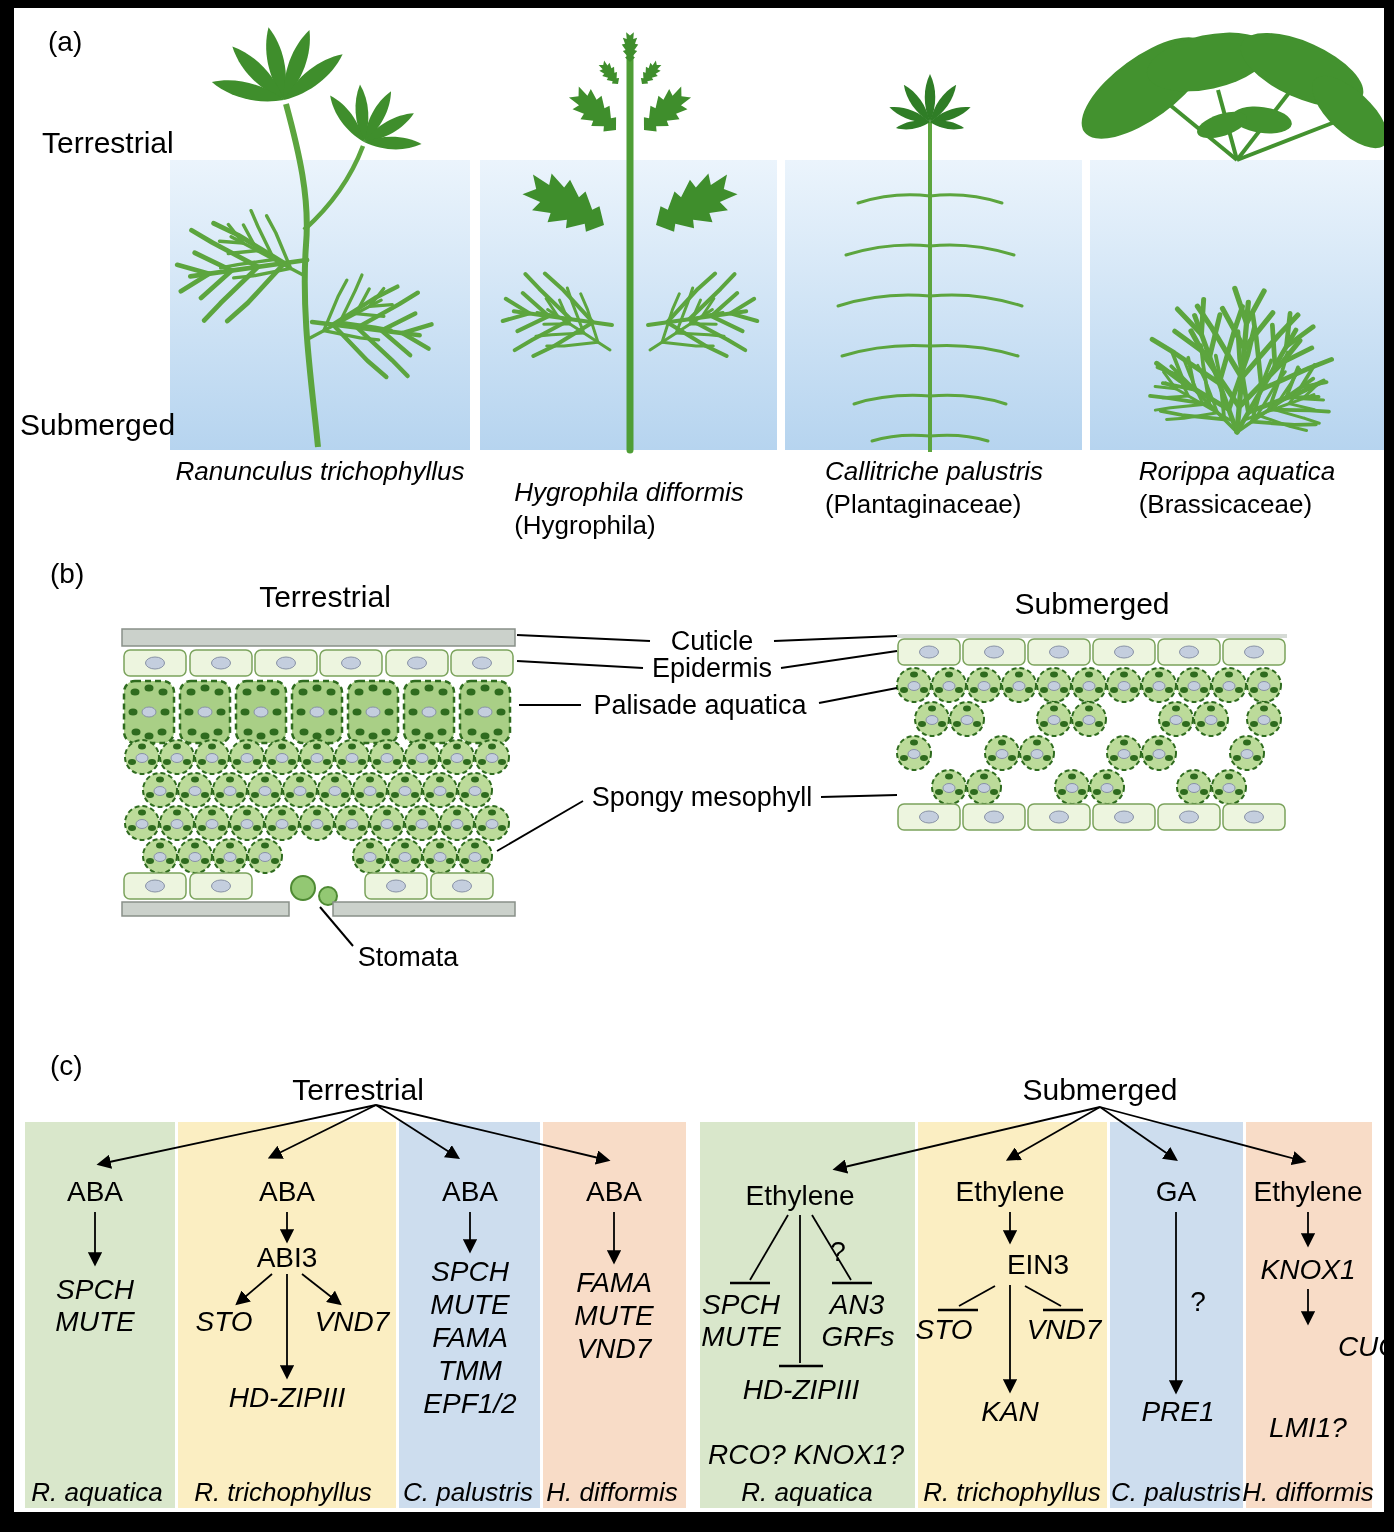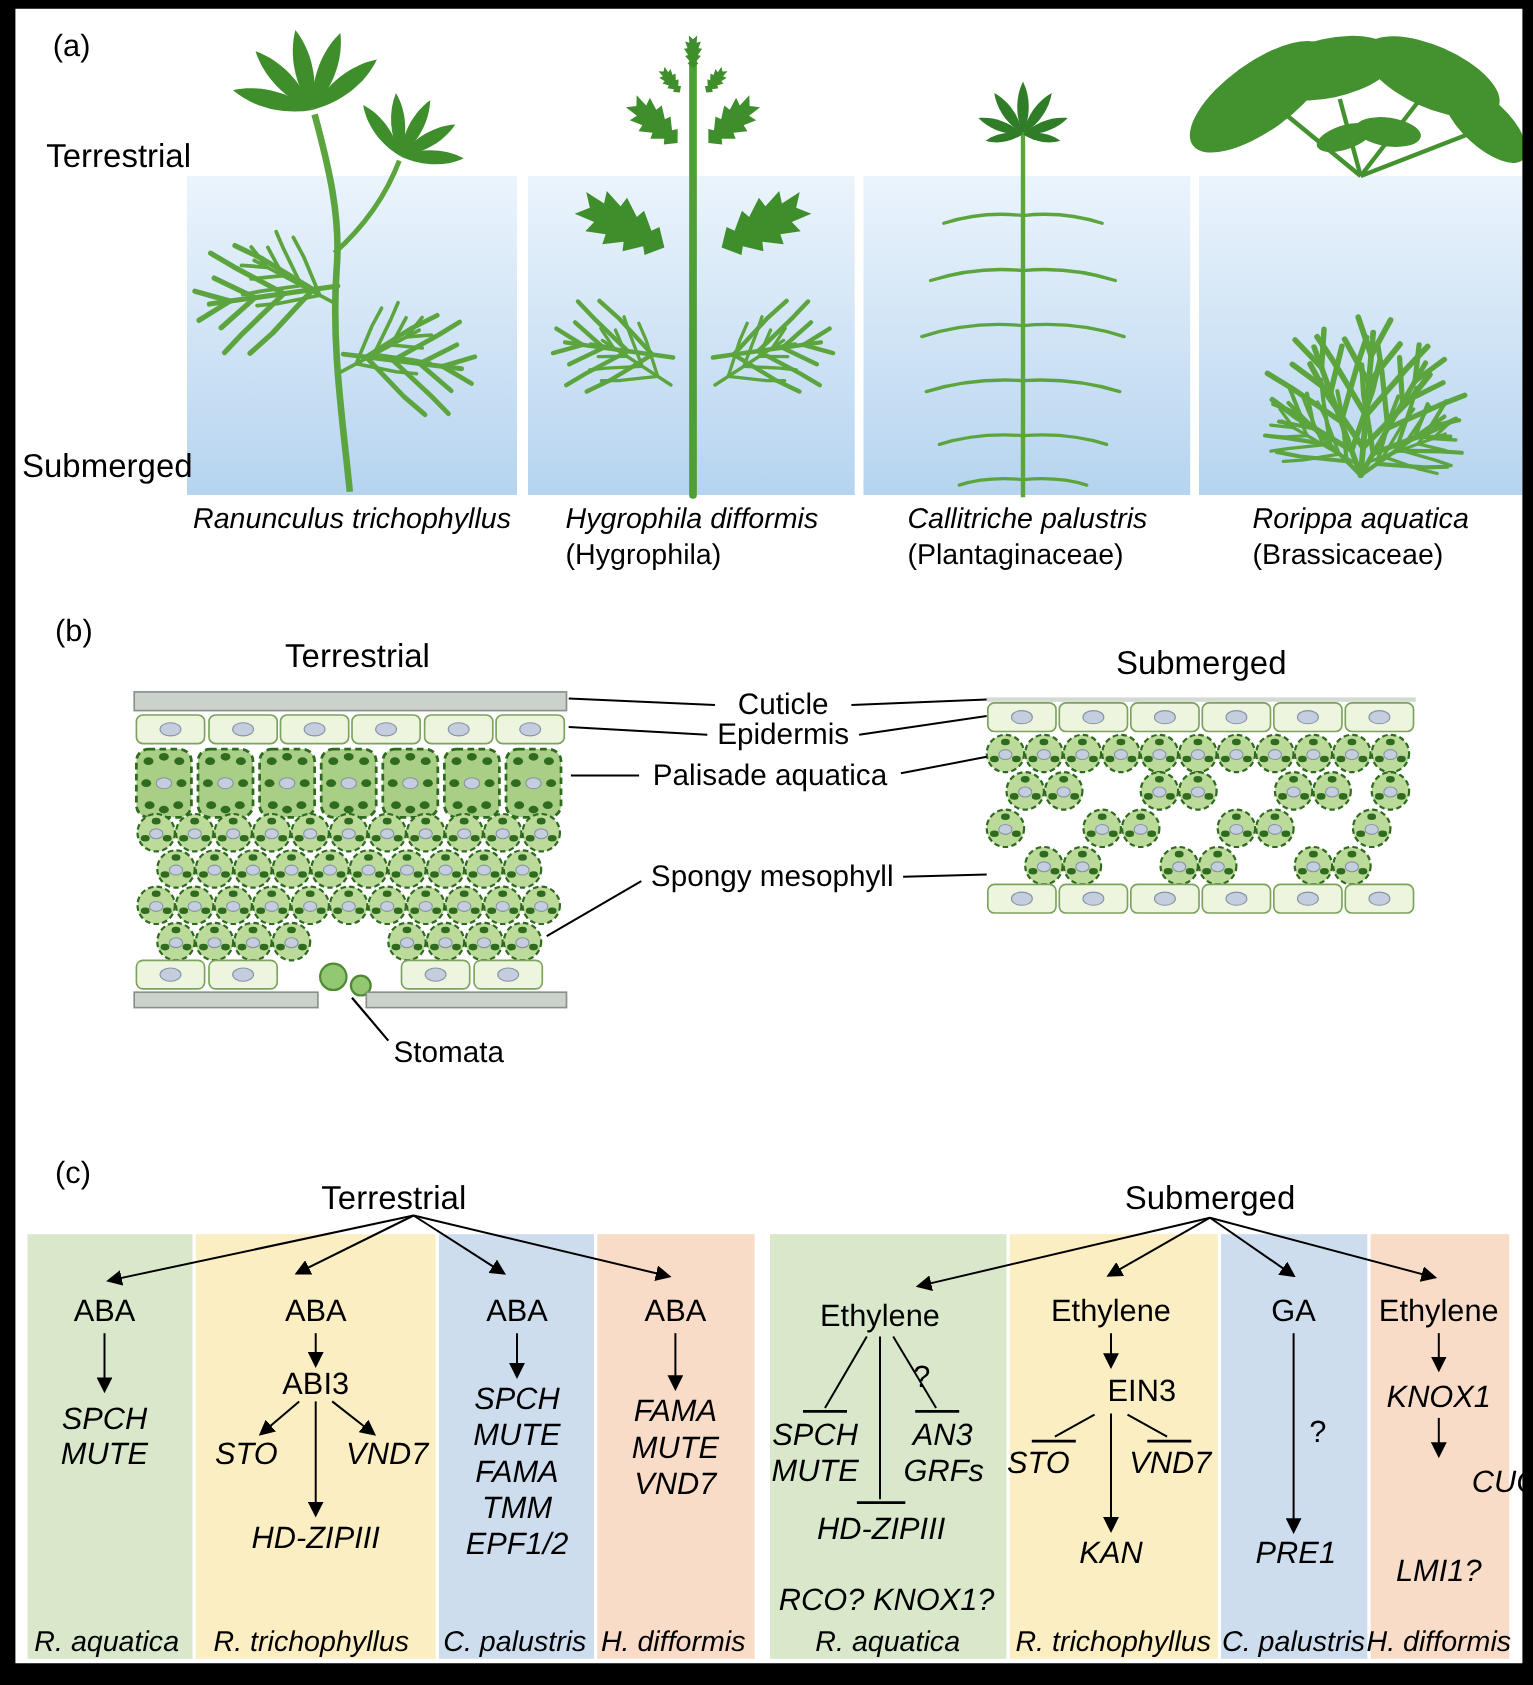--- a/index.html
+++ b/index.html
@@ -139,21 +139,21 @@
   </g>
 </svg>
 
 <div class="tag" style="left:48px;top:26px">(a)</div>
 <div class="side-label" style="left:42px;top:126px">Terrestrial</div>
 <div class="side-label" style="left:20px;top:408px">Submerged</div>
 
 <div class="caption" style="left:320px;top:455px">
   <div class="species-line">Ranunculus trichophyllus</div>
 </div>
-<div class="caption" style="left:629px;top:455px">
+<div class="caption" style="left:629px;top:476px">
   <div class="species-line">Hygrophila difformis</div>
   <div>(Hygrophila)</div>
 </div>
 <div class="caption" style="left:934px;top:455px">
   <div class="species-line">Callitriche palustris</div>
   <div>(Plantaginaceae)</div>
 </div>
 <div class="caption" style="left:1237px;top:455px">
   <div class="species-line">Rorippa aquatica</div>
   <div>(Brassicaceae)</div>

